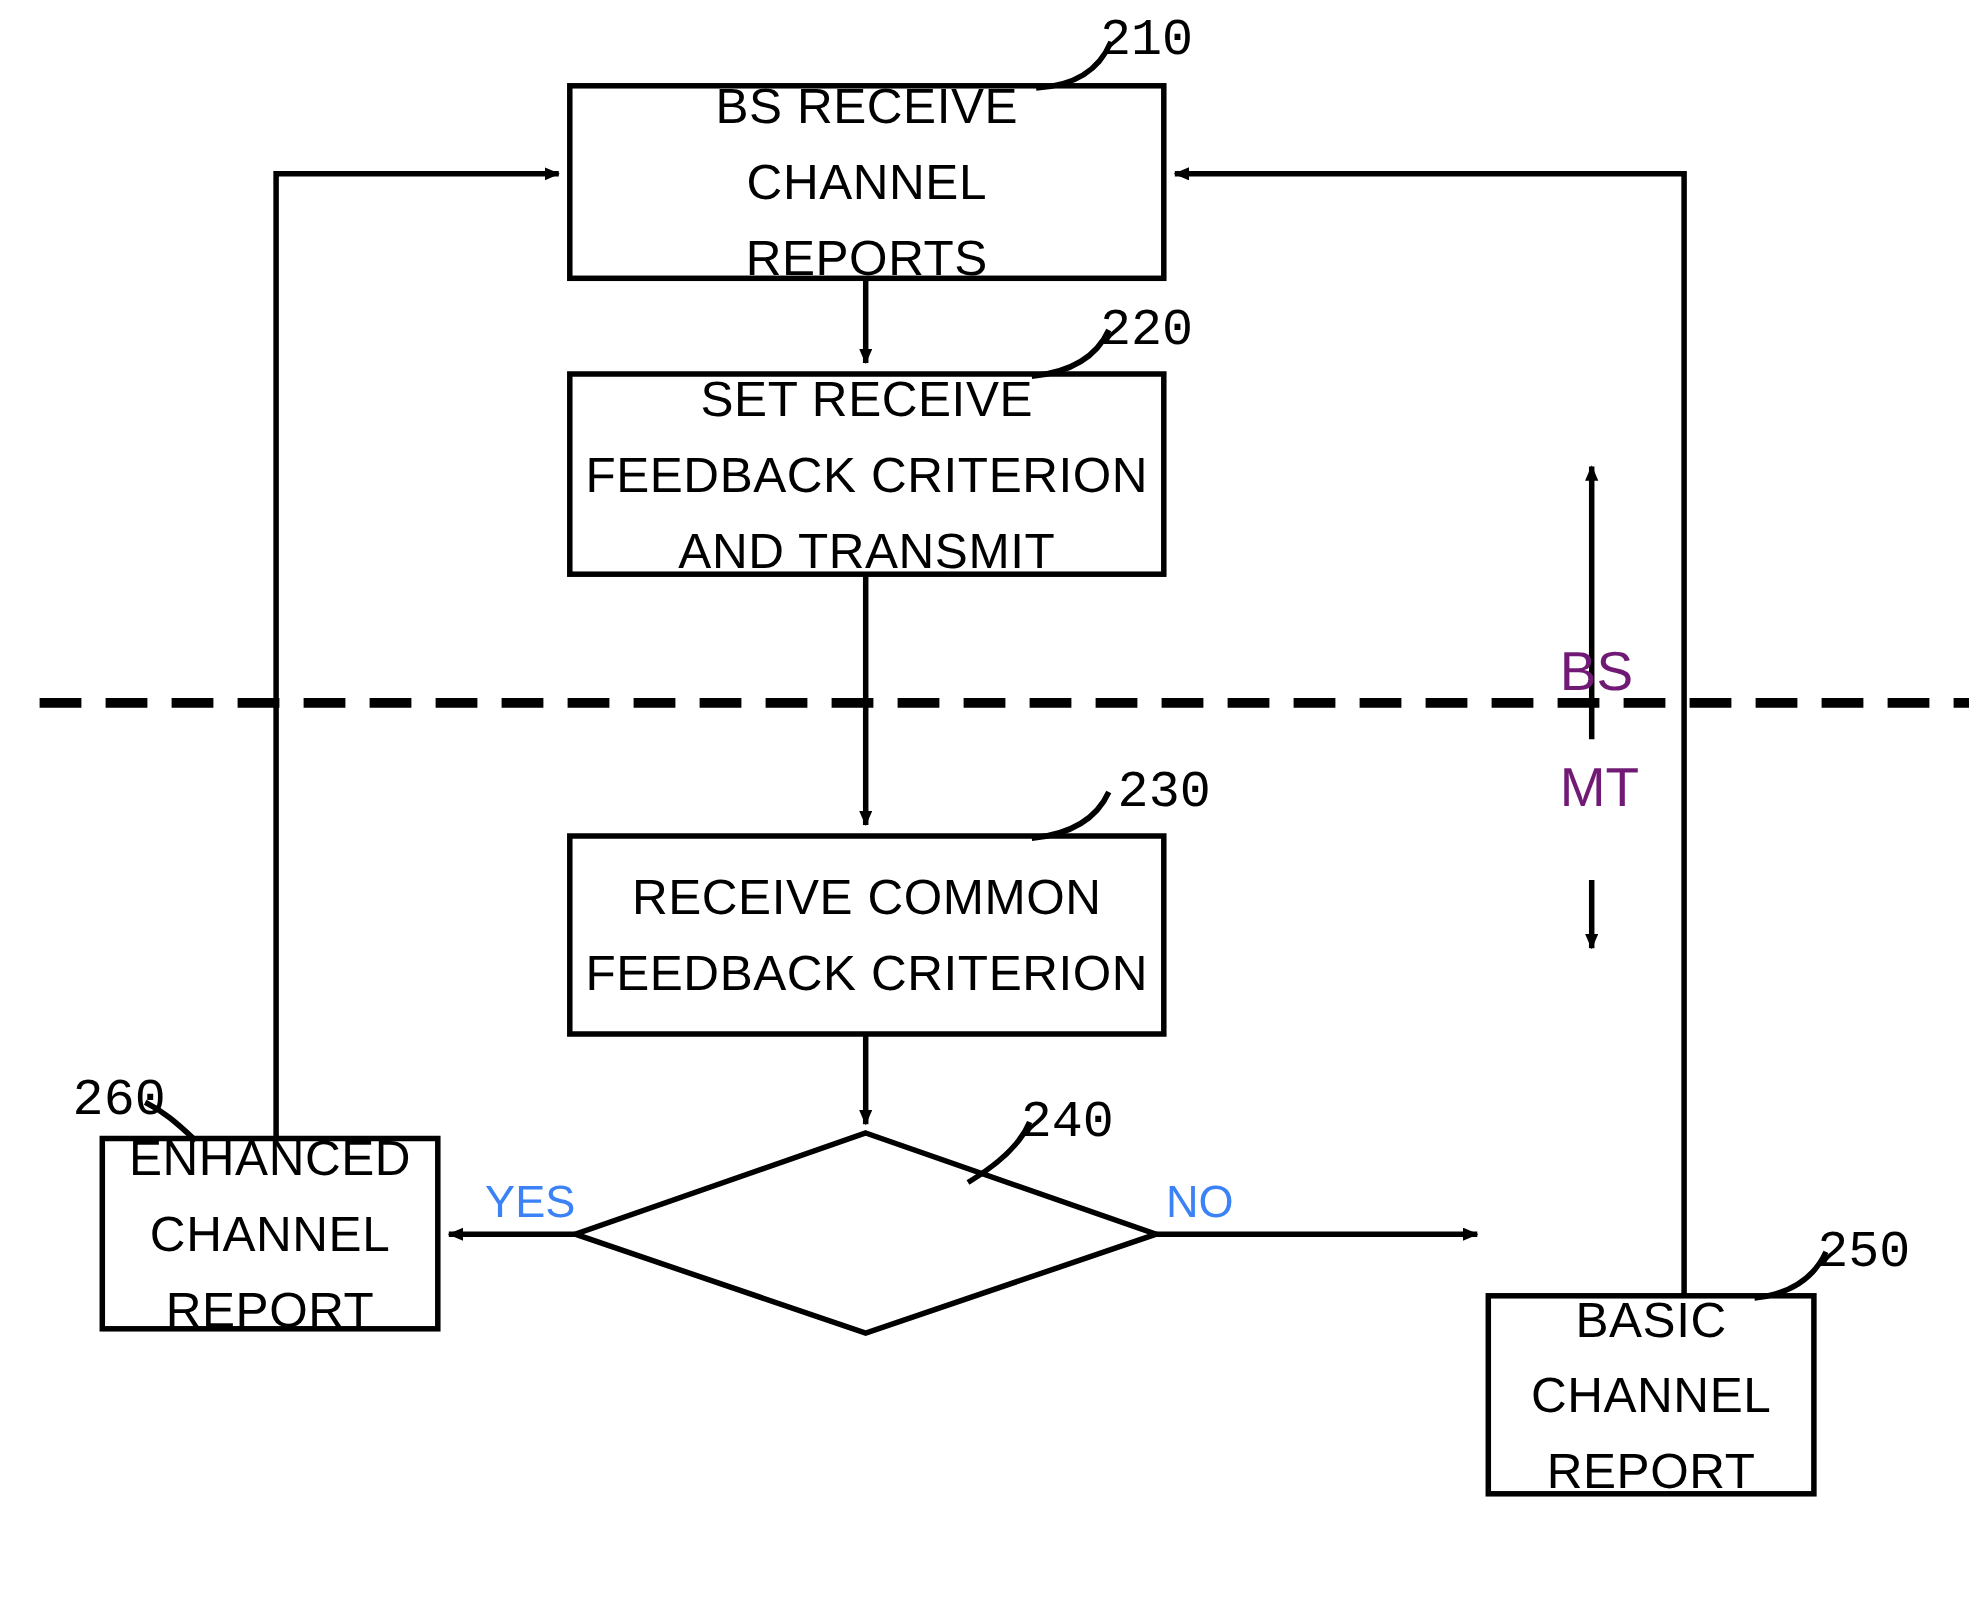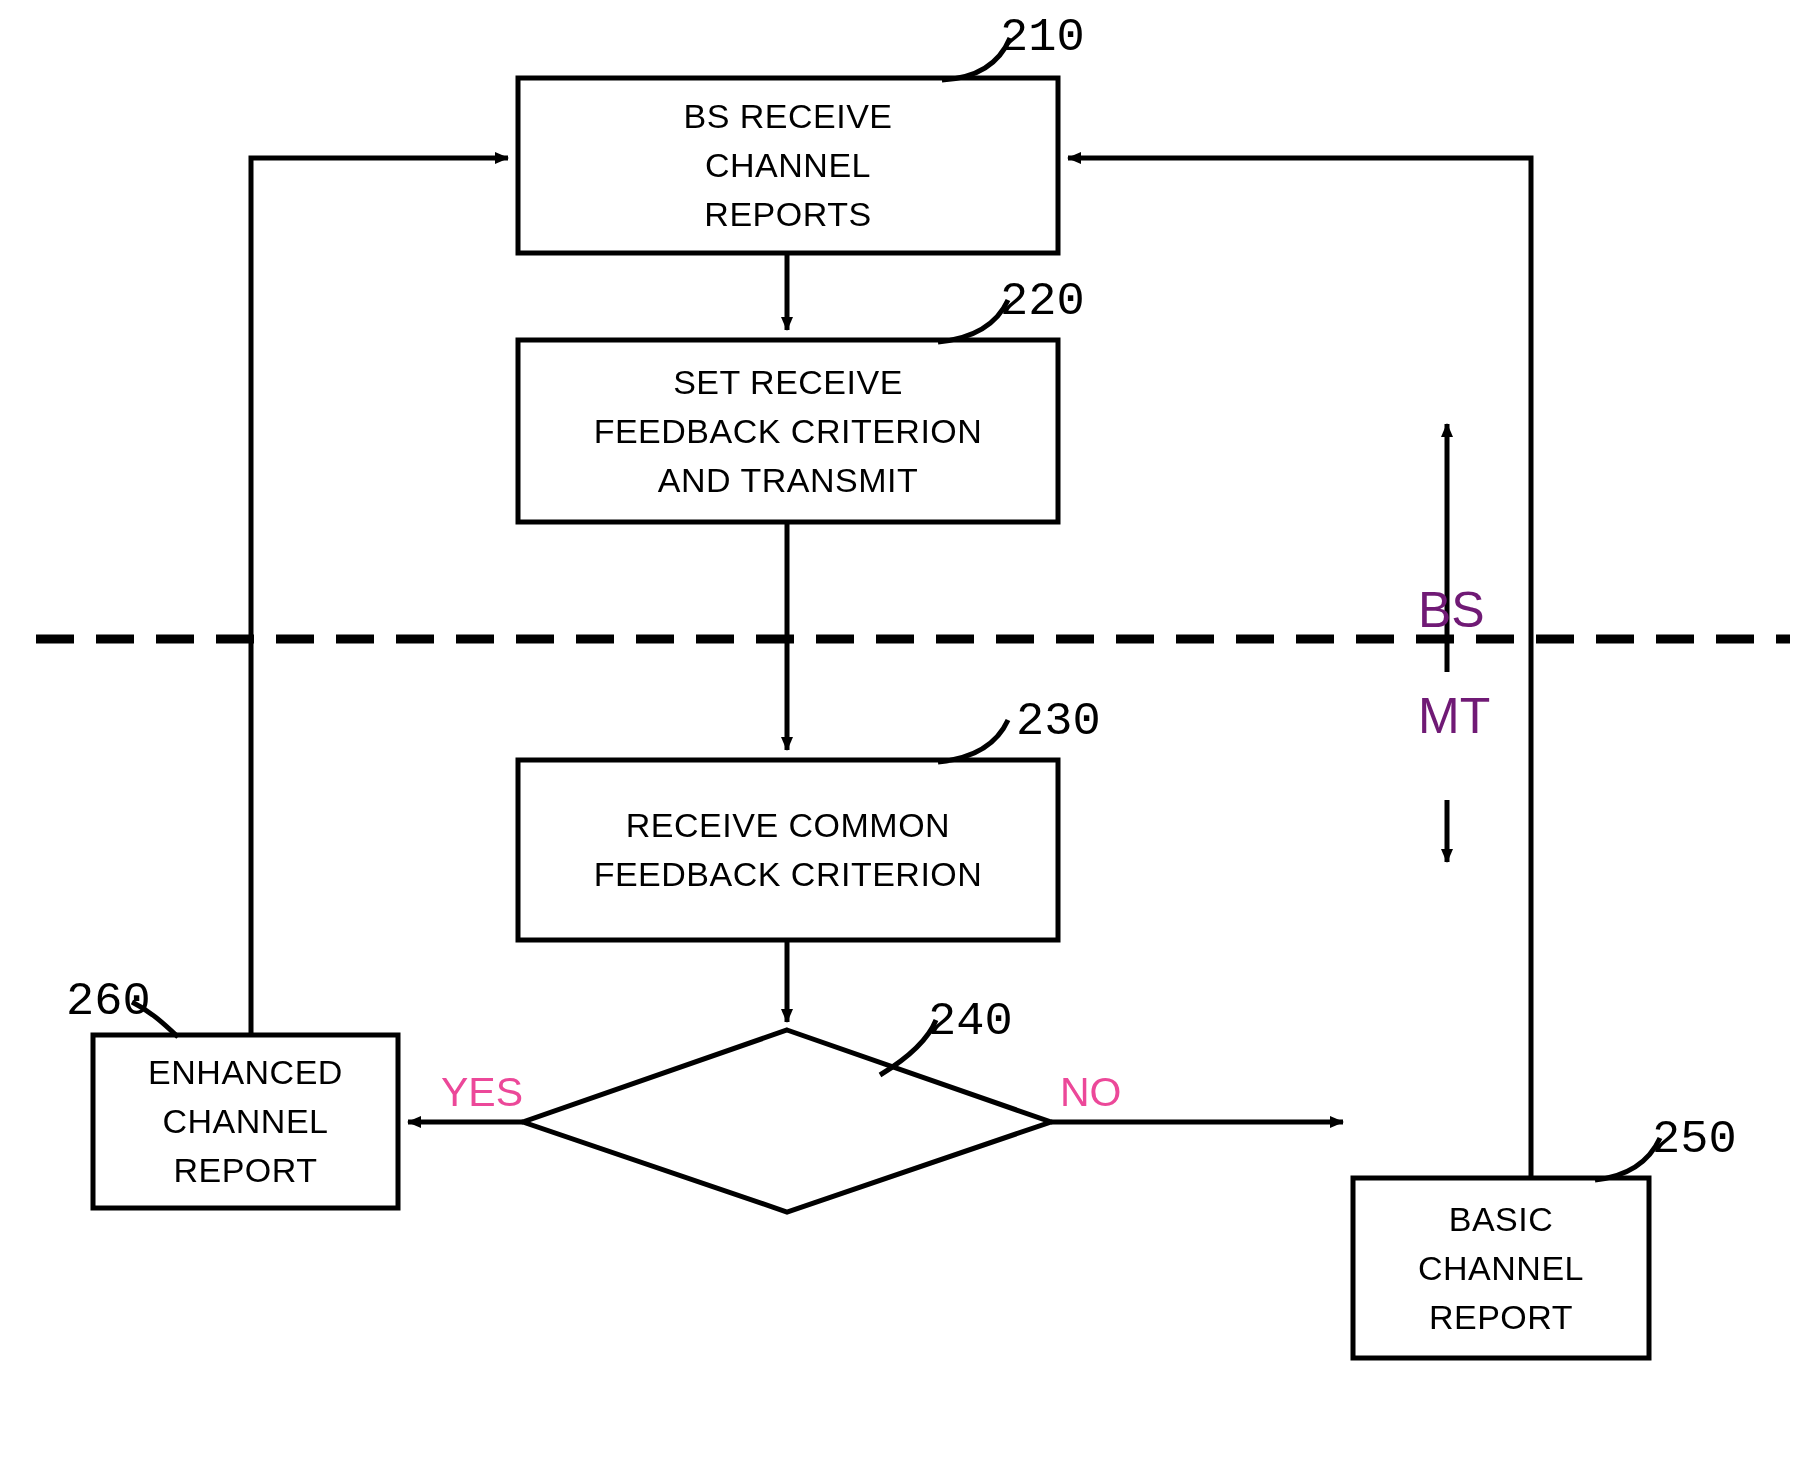--- a/index.html
+++ b/index.html
@@ -6,40 +6,40 @@
   body{width:1801px;height:1457px;font-family:"Liberation Sans",sans-serif;color:#000;}
   #stage{position:relative;width:1801px;height:1457px;overflow:hidden;background:#fff;}
   svg.layer{position:absolute;left:0;top:0;width:1801px;height:1457px;}
   .node-text{
     position:absolute;
     display:flex;
     align-items:center;
     justify-content:center;
     text-align:center;
     font-family:"Liberation Sans",sans-serif;
-    font-size:34px;
-    line-height:49px;
+    font-size:45px;
+    line-height:69px;
     letter-spacing:0.5px;
     color:#000;
     white-space:pre-line;
     pointer-events:none;
   }
   .ref-num{
     position:absolute;
     font-family:Liberation Mono, monospace;
     font-size:47px;
     line-height:47px;
     color:#000;
   }
   .edge-label{
     position:absolute;
     font-family:"Liberation Sans",sans-serif;
     font-size:41px;
     line-height:41px;
-    color:#ec4899;
+    color:#3b82f6;
   }
   .side-label{
     position:absolute;
     font-family:"Liberation Sans",sans-serif;
     font-size:50px;
     line-height:44px;
     color:#701a75;
   }
 </style>
 </head>

